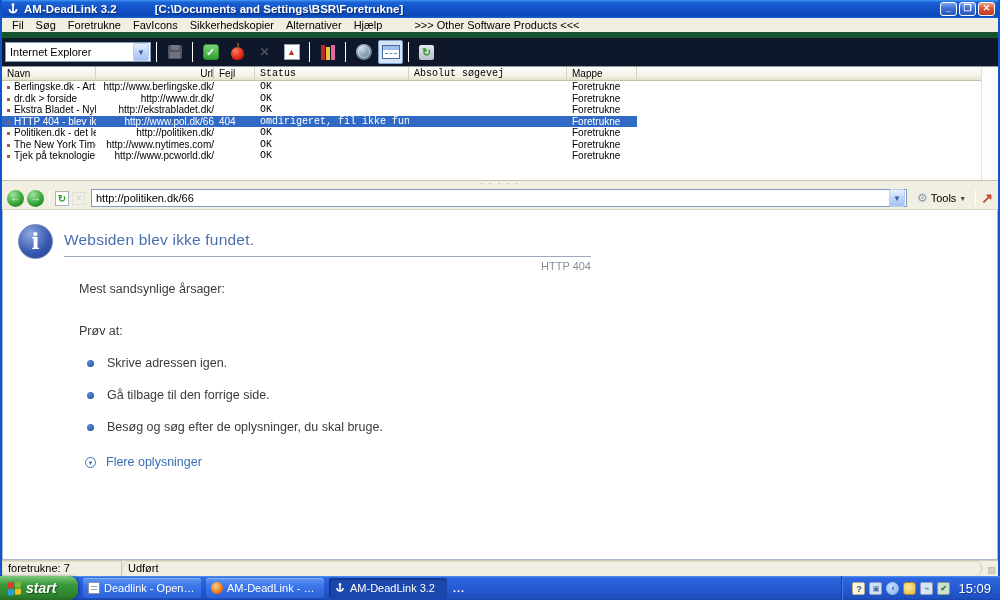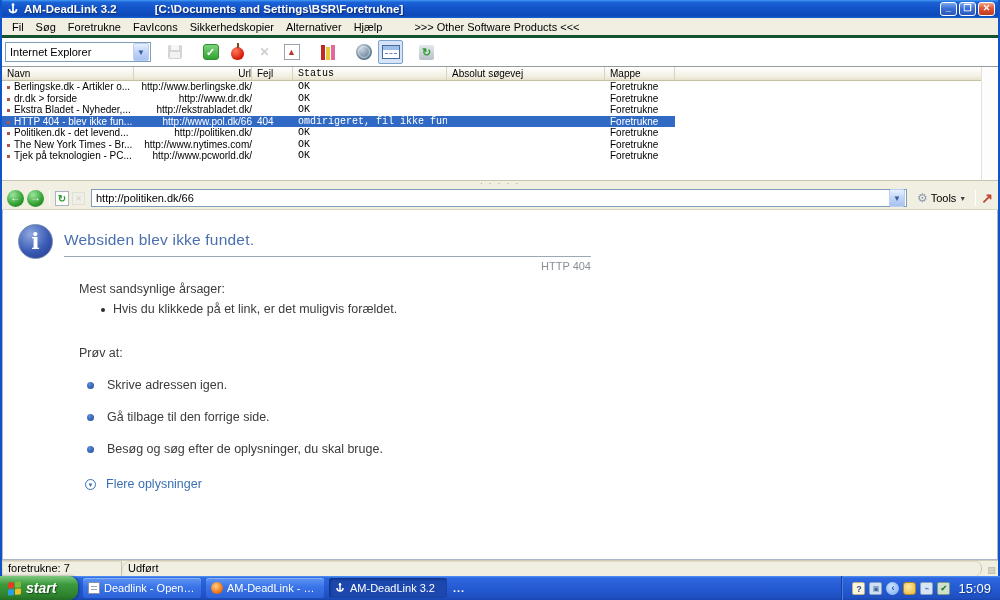--- a/index.html
+++ b/index.html
@@ -14,26 +14,26 @@
   .app-icon { width:14px; height:14px; margin-right:4px; flex:none; }
   .title-text { color:#fff; font-weight:bold; font-size:11.5px; text-shadow:1px 1px 1px #0a2a70; white-space:nowrap; }
   .title-path { color:#fff; font-weight:bold; font-size:11.5px; text-shadow:1px 1px 1px #0a2a70; margin-left:38px; white-space:nowrap; }
   .win-buttons { margin-left:auto; display:flex; gap:2px; }
   .win-btn { width:17px; height:14px; border:1px solid #fff; border-radius:3px; color:#fff;
     font-size:9px; line-height:11px; text-align:center; font-weight:bold;
     background:linear-gradient(180deg,#7da7ee 0%,#3b6fd8 45%,#2a57b8 100%); }
   .win-btn.close { background:linear-gradient(180deg,#f0a58c 0%,#dd5636 45%,#c23a20 100%); }
 
   
-  .menubar { height:20px; display:flex; align-items:center; padding:0 4px; background:#f1efe2; border-bottom:3px solid #14532d; }
+  .menubar { height:20px; display:flex; align-items:center; padding:0 4px; background:#f1efe2; border-bottom:6px solid #14532d; }
   .menu-item { padding:2px 6px; color:#000; cursor:default; }
   .menu-promo { margin-left:26px; color:#000; }
 
   
-  .toolbar { height:28px; display:flex; align-items:center; padding:0 3px; background:#ffffff; gap:2px; }
+  .toolbar { height:28px; display:flex; align-items:center; padding:0 3px; background:#0f172a; gap:2px; }
   .combo { width:146px; height:20px; border:1px solid #7f9db9; background:#fff; display:flex; align-items:center; }
   .combo-text { flex:1; padding-left:4px; font-size:11px; }
   .combo-btn { width:16px; height:18px; margin:0 1px; border:1px solid #b8cef5; border-radius:2px;
     background:linear-gradient(180deg,#e8f0fd,#c0d4f8 50%,#a8c2f0); color:#3a5a9c; font-size:8px; text-align:center; line-height:17px; }
   .tb-sep { width:1px; height:20px; background:#d8d4c0; border-right:1px solid #fff; margin:0 3px; }
   .tb-btn { width:25px; height:24px; display:flex; align-items:center; justify-content:center; border:1px solid transparent; border-radius:2px; position:relative; }
   .tb-btn.pressed { border:1px solid #7da2ce; background:#d6e4f7; }
   .dim { opacity:.45; filter:grayscale(1); }
   .ic-floppy { width:14px; height:14px; background:#9aa4b8; border-radius:2px; position:relative; }
   .ic-floppy::before { content:""; position:absolute; left:3px; top:0; width:8px; height:5px; background:#e8ecf2; }
@@ -54,21 +54,21 @@
   .ic-window { width:18px; height:14px; border:1px solid #4a6a9c; background:#fff; position:relative; }
   .ic-window::before { content:""; position:absolute; left:0; right:0; top:0; height:4px; background:#9cc0ea; }
   .ic-window::after { content:""; position:absolute; left:2px; right:2px; top:7px; border-top:1px dashed #6a86b0; }
   .ic-recycle { width:15px; height:15px; background:linear-gradient(180deg,#e4e8ec,#b8c0c8); border-radius:2px; color:#2f9e2f; font-size:11px; font-weight:bold; text-align:center; line-height:14px; }
 
   
   .listview { height:114px; background:#fff; border-top:1px solid #919b9c; position:relative; overflow:hidden; }
   .lv-header { display:flex; height:14px; }
   .lv-hcell { background:linear-gradient(180deg,#ffffff,#f3f1e4 70%,#e5e1cc); border-right:1px solid #d8d4bc; border-bottom:1px solid #c5c1a6; font-size:10px; padding:1px 0 0 5px; color:#000; white-space:nowrap; overflow:hidden; }
   .lv-hcell.fill { flex:1; }
-  .c0{width:132px;} .c1{width:118px;text-align:right;} .c2{width:41px;} .c3{width:154px;font-family:Liberation Mono, monospace;} .c4{width:158px;} .c5{width:70px;}
+  .c0{width:94px;} .c1{width:118px;text-align:right;} .c2{width:41px;} .c3{width:154px;font-family:Liberation Mono, monospace;} .c4{width:158px;font-family:Liberation Mono, monospace;} .c5{width:70px;}
   .lv-row { display:flex; height:11.5px; align-items:center; }
   .lv-cell { font-size:10px; white-space:nowrap; overflow:hidden; padding-left:5px; height:11.5px; line-height:11.5px; }
   .lv-row.selected .lv-cell { background:#316ac5; color:#fff; }
   .row-bullet { display:inline-block; width:3px; height:3px; background:#a8584a; margin:0 4px 1px 0; }
   .lv-scroll { position:absolute; top:0; right:0; width:17px; bottom:0; background:#fdfdfd; border-left:1px solid #e4e2d4; }
 
   
   .splitter { height:7px; background:#f1efe2; border-top:1px solid #c8c4b0; display:flex; align-items:center; justify-content:center; }
   .grip-dots { color:#9a968a; font-size:8px; letter-spacing:2px; line-height:4px; }
 
@@ -319,21 +319,20 @@
         <div class="info-icon">i</div>
         <div class="err-title-block">
           <div class="err-title">Websiden blev ikke fundet.</div>
           <hr class="err-rule">
           <div class="http-code">HTTP 404</div>
         </div>
       </div>
       <div class="err-body">
         <div class="causes-title">Mest sandsynlige årsager:</div>
         <ul class="causes">
-            <li>Hvis du klikkede på et link, er det muligvis forældet.</li>
           </ul>
         <div class="try-title">Prøv at:</div>
         <div class="try-list">
             <div class="try-item">
               <span class="try-bullet"></span>
               <span>Skrive adressen igen.</span>
             </div>
             <div class="try-item">
               <span class="try-bullet"></span>
               <span>Gå tilbage til den forrige side.</span>

